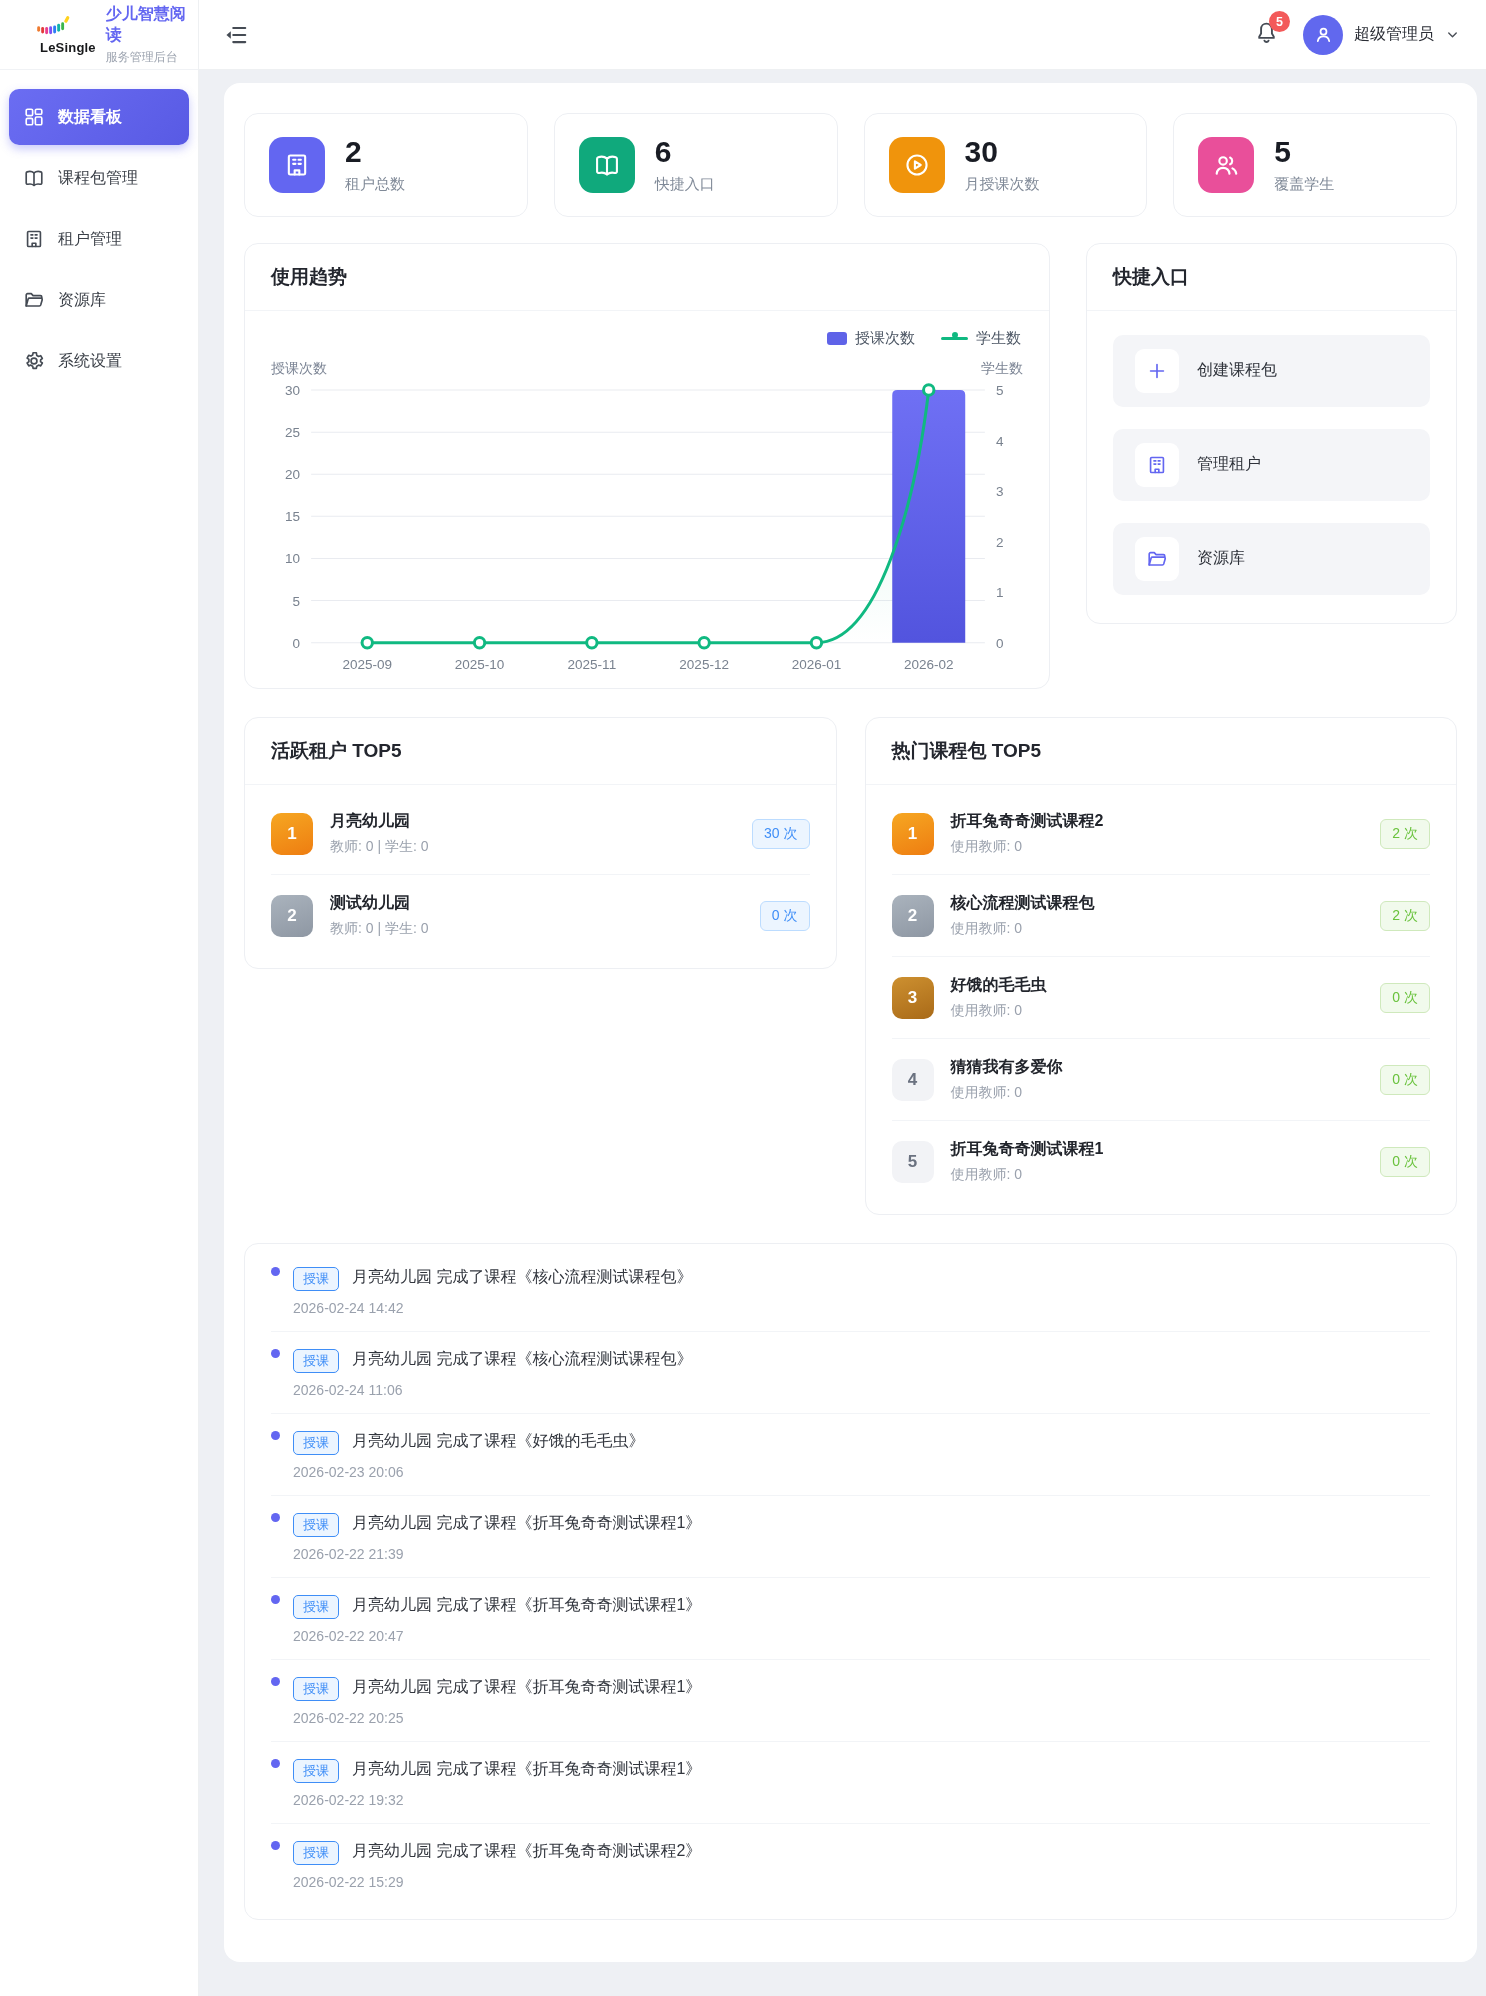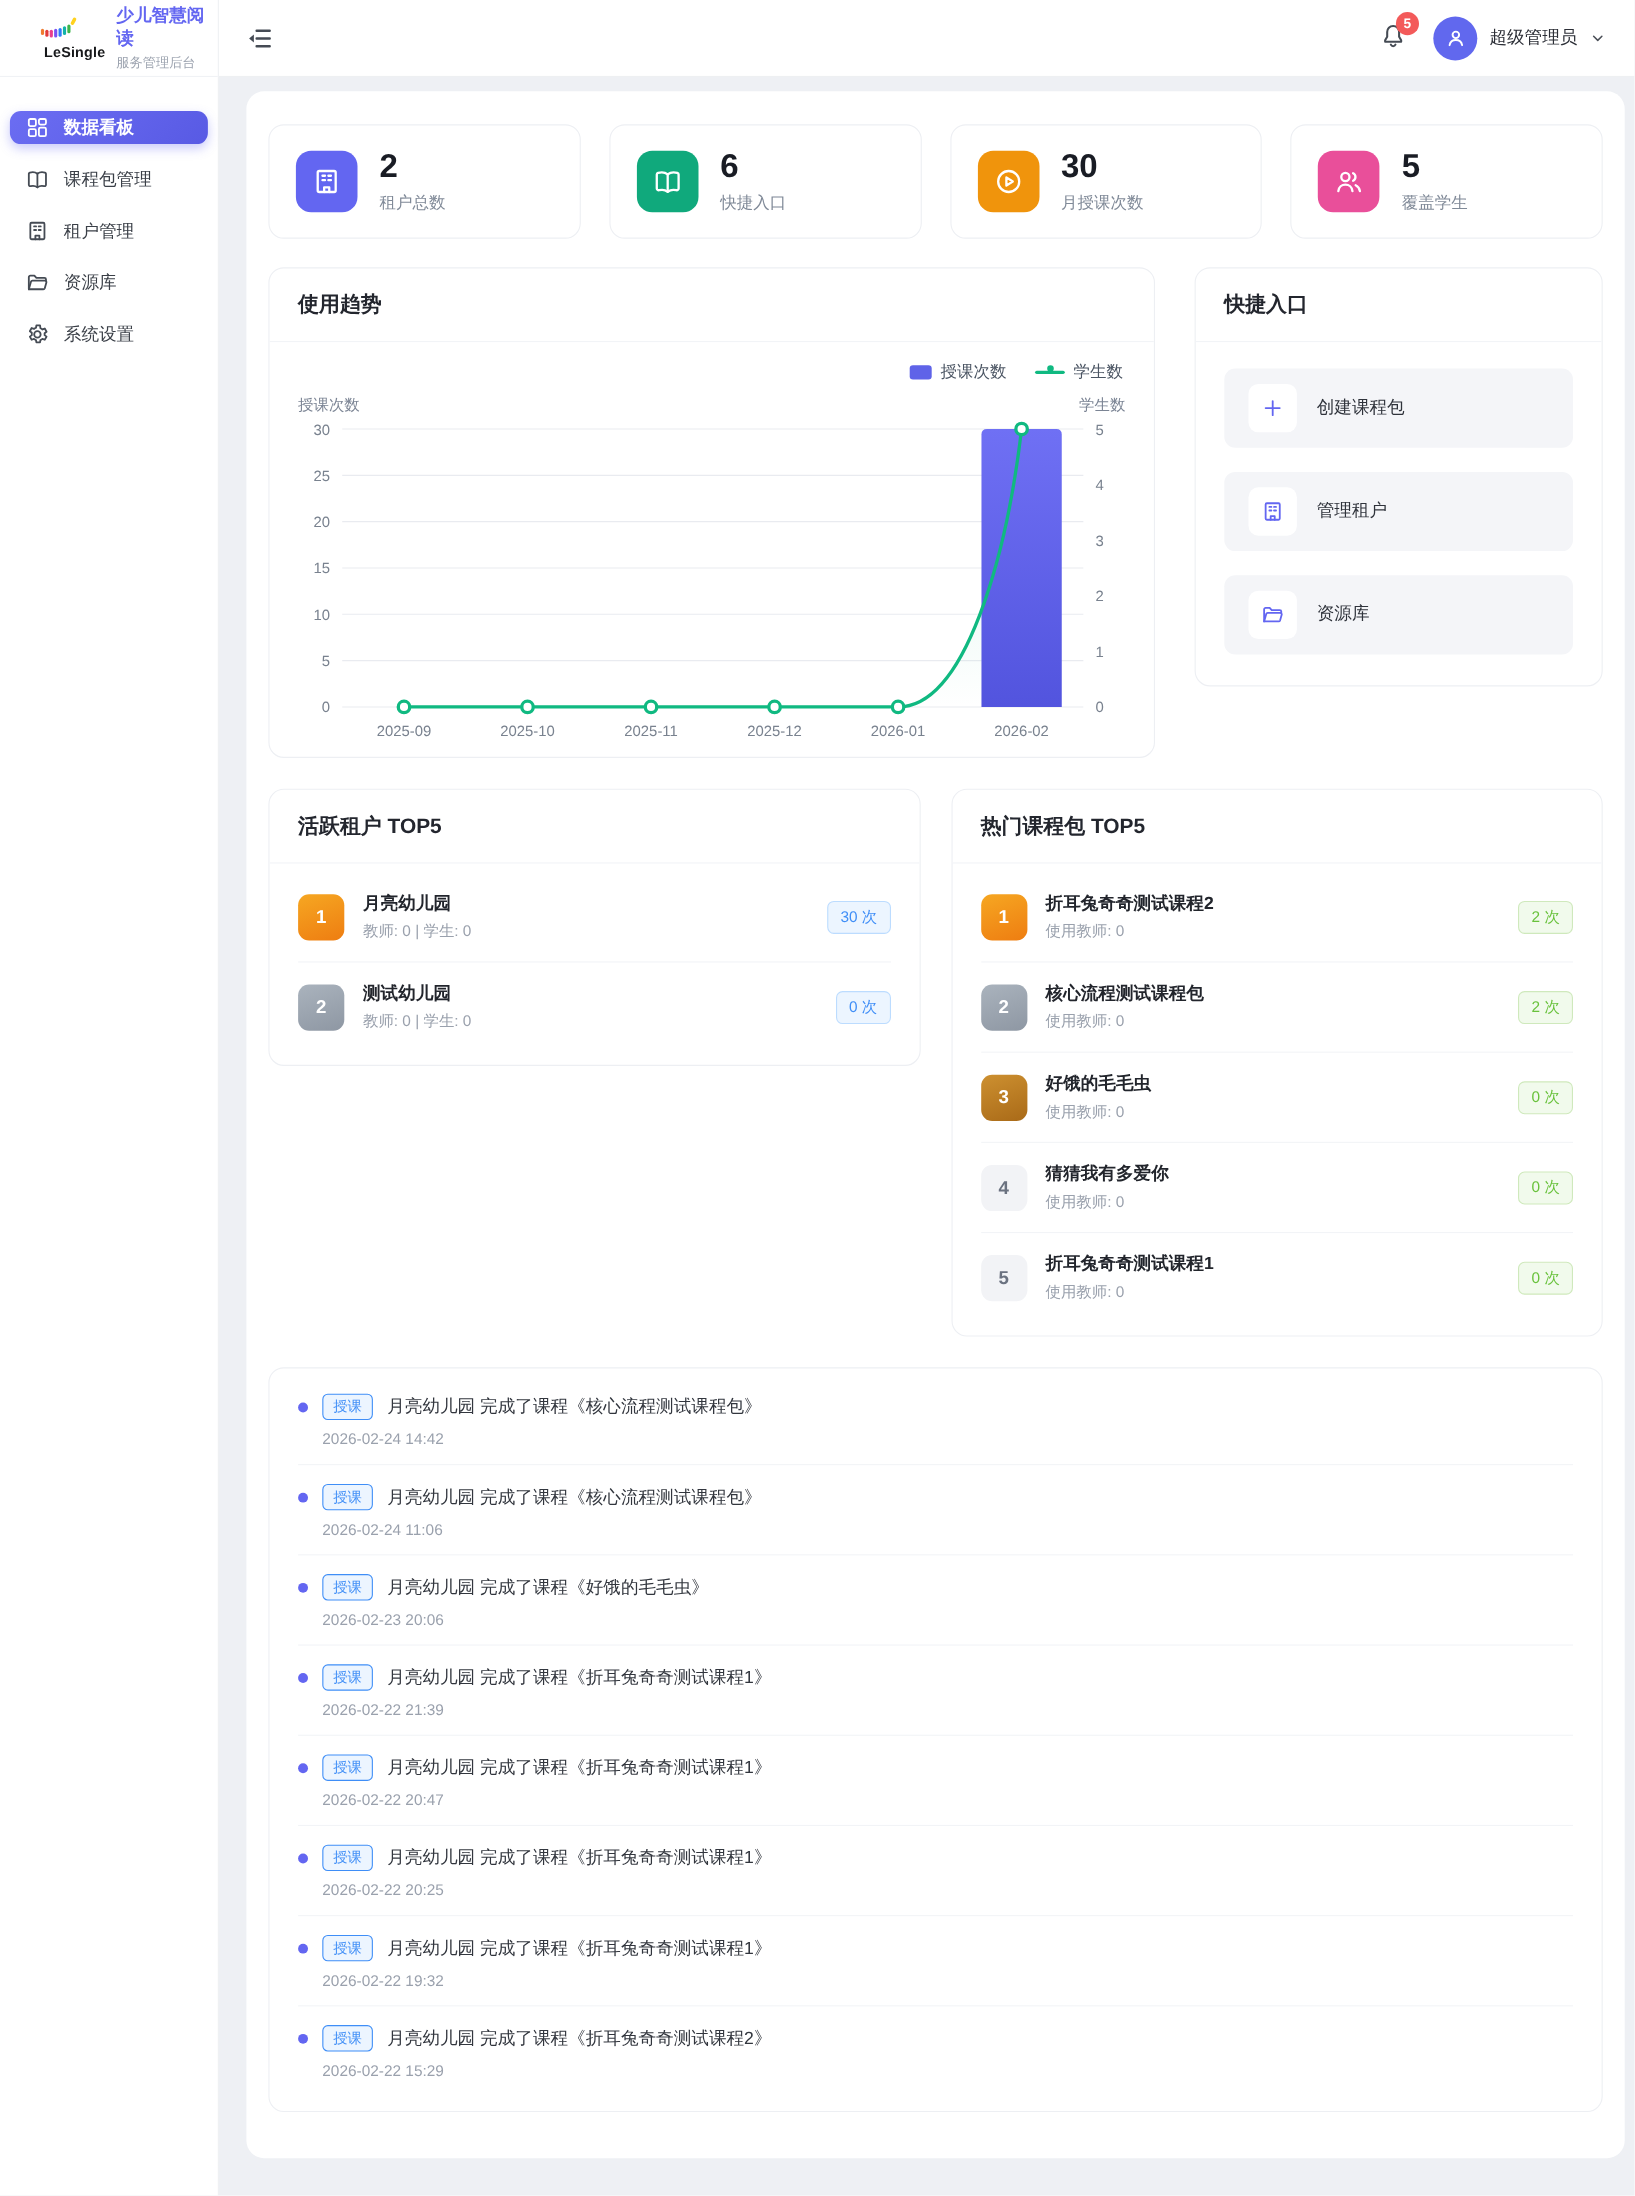--- a/index.html
+++ b/index.html
@@ -13,21 +13,21 @@
 
   
   .sidebar { width:199px; flex-shrink:0; background:#fff; border-right:1px solid #eef0f2; }
   .brand { height:70px; border-bottom:1px solid #f0f2f5; display:flex; align-items:center; gap:10px; padding:0 10px 0 12px; }
   .brand-logo { display:flex; flex-direction:column; align-items:center; }
   .brand-logo svg { width:46px; height:24px; }
   .logo-text { font-size:13px; font-weight:700; color:#17181a; letter-spacing:.2px; margin-top:1px;padding-left:28px; }
   .brand-title { font-size:16px; font-weight:700; color:#6366f1; }
   .brand-subtitle { font-size:12px; color:#9ca3af; margin-top:3px; }
   nav { padding-top:14px; }
-  .nav-item { display:flex; align-items:center; gap:13px; height:30px; margin:17px 9px; padding:0 14px;
+  .nav-item { display:flex; align-items:center; gap:13px; height:56px; margin:5px 9px; padding:0 14px;
     border-radius:10px; font-size:16px; color:#3a3f47; cursor:pointer; }
   .nav-item .icn { width:22px; height:22px; color:#454b54; }
   .nav-item .icn svg { width:22px; height:22px; }
   .nav-item.active { background:linear-gradient(135deg,#6b6df2,#585ae4); color:#fff; font-weight:600;
     box-shadow:0 4px 10px rgba(99,102,241,.35); }
   .nav-item.active .icn { color:#fff; }
 
   
   .right-col { flex:1; display:flex; flex-direction:column; min-width:0; }
   header { height:70px; background:#fff; border-bottom:1px solid #eef0f2; display:flex; align-items:center;
@@ -99,21 +99,21 @@
   .rank-other { background:#f2f3f6; color:#6b7280; font-weight:600; }
   .rank-name { font-size:16px; font-weight:600; color:#22252c; }
   .rank-meta { font-size:14px; color:#9aa1ad; margin-top:6px; }
   .count-tag { margin-left:auto; font-size:14px; padding:5px 11px; border-radius:6px; border:1px solid; white-space:nowrap; }
   .tag-blue { color:#3f8ef7; background:#ecf5ff; border-color:#bcdcff; }
   .tag-green { color:#69c23c; background:#f1faec; border-color:#cfe9bc; }
 
   .act-body { padding:6px 26px 14px; }
   .activity-item { padding:17px 0 15px; border-bottom:1px solid #f2f4f7; }
   .activity-item:last-child { border-bottom:none; }
-  .activity-line { display:flex; align-items:center; gap:13px; }
+  .activity-line { display:flex; align-items:flex-start; gap:13px; }
   .dot { width:9px; height:9px; border-radius:50%; flex-shrink:0; }
   .dot-blue { background:#6366f1; }
   .act-tag { font-size:13px; padding:2px 9px; border-radius:5px; border:1px solid; flex-shrink:0; }
   .act-text { font-size:16px; color:#32363e; }
   .act-time { font-size:14px; color:#9aa1ad; margin:9px 0 0 22px; }
 </style>
 </head>
 <body>
 
 <aside class="sidebar">

